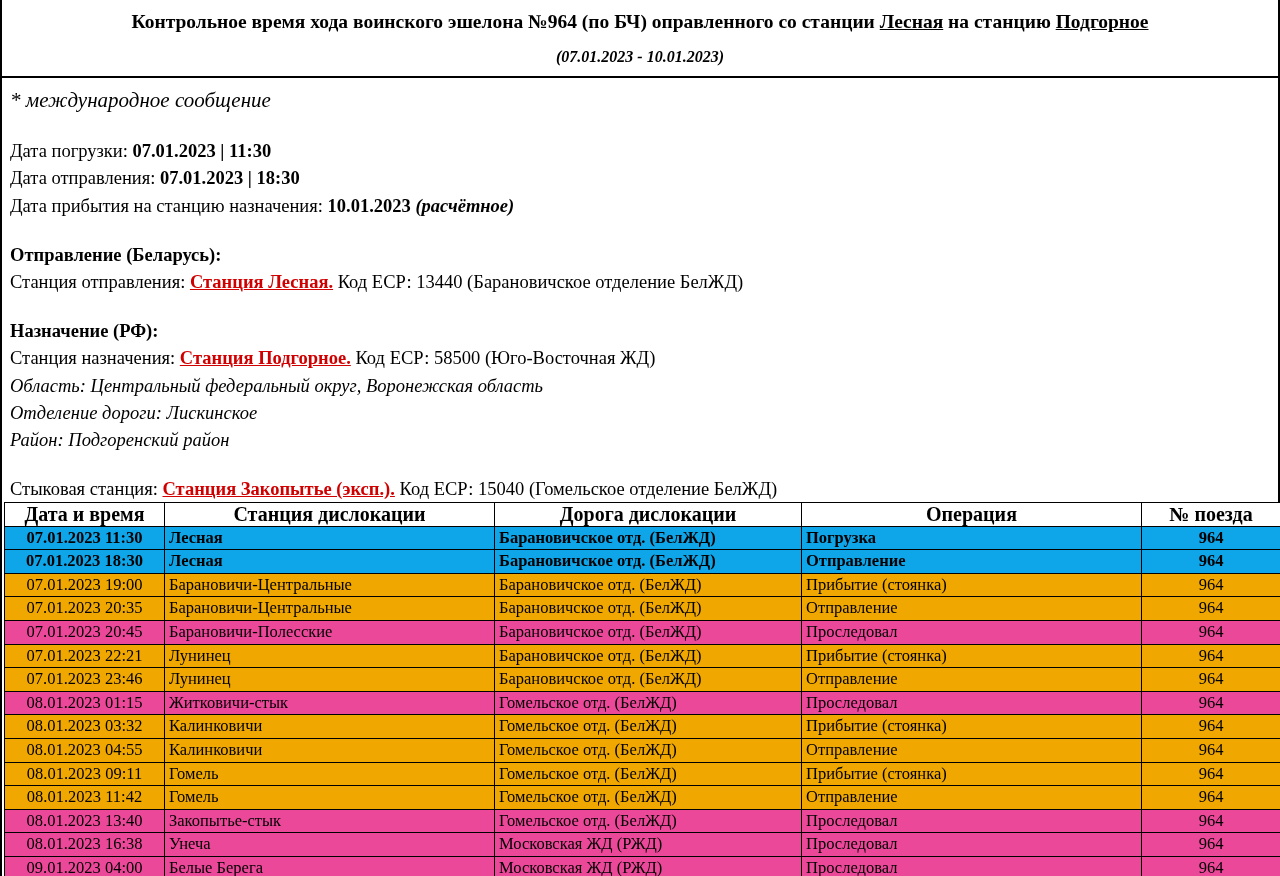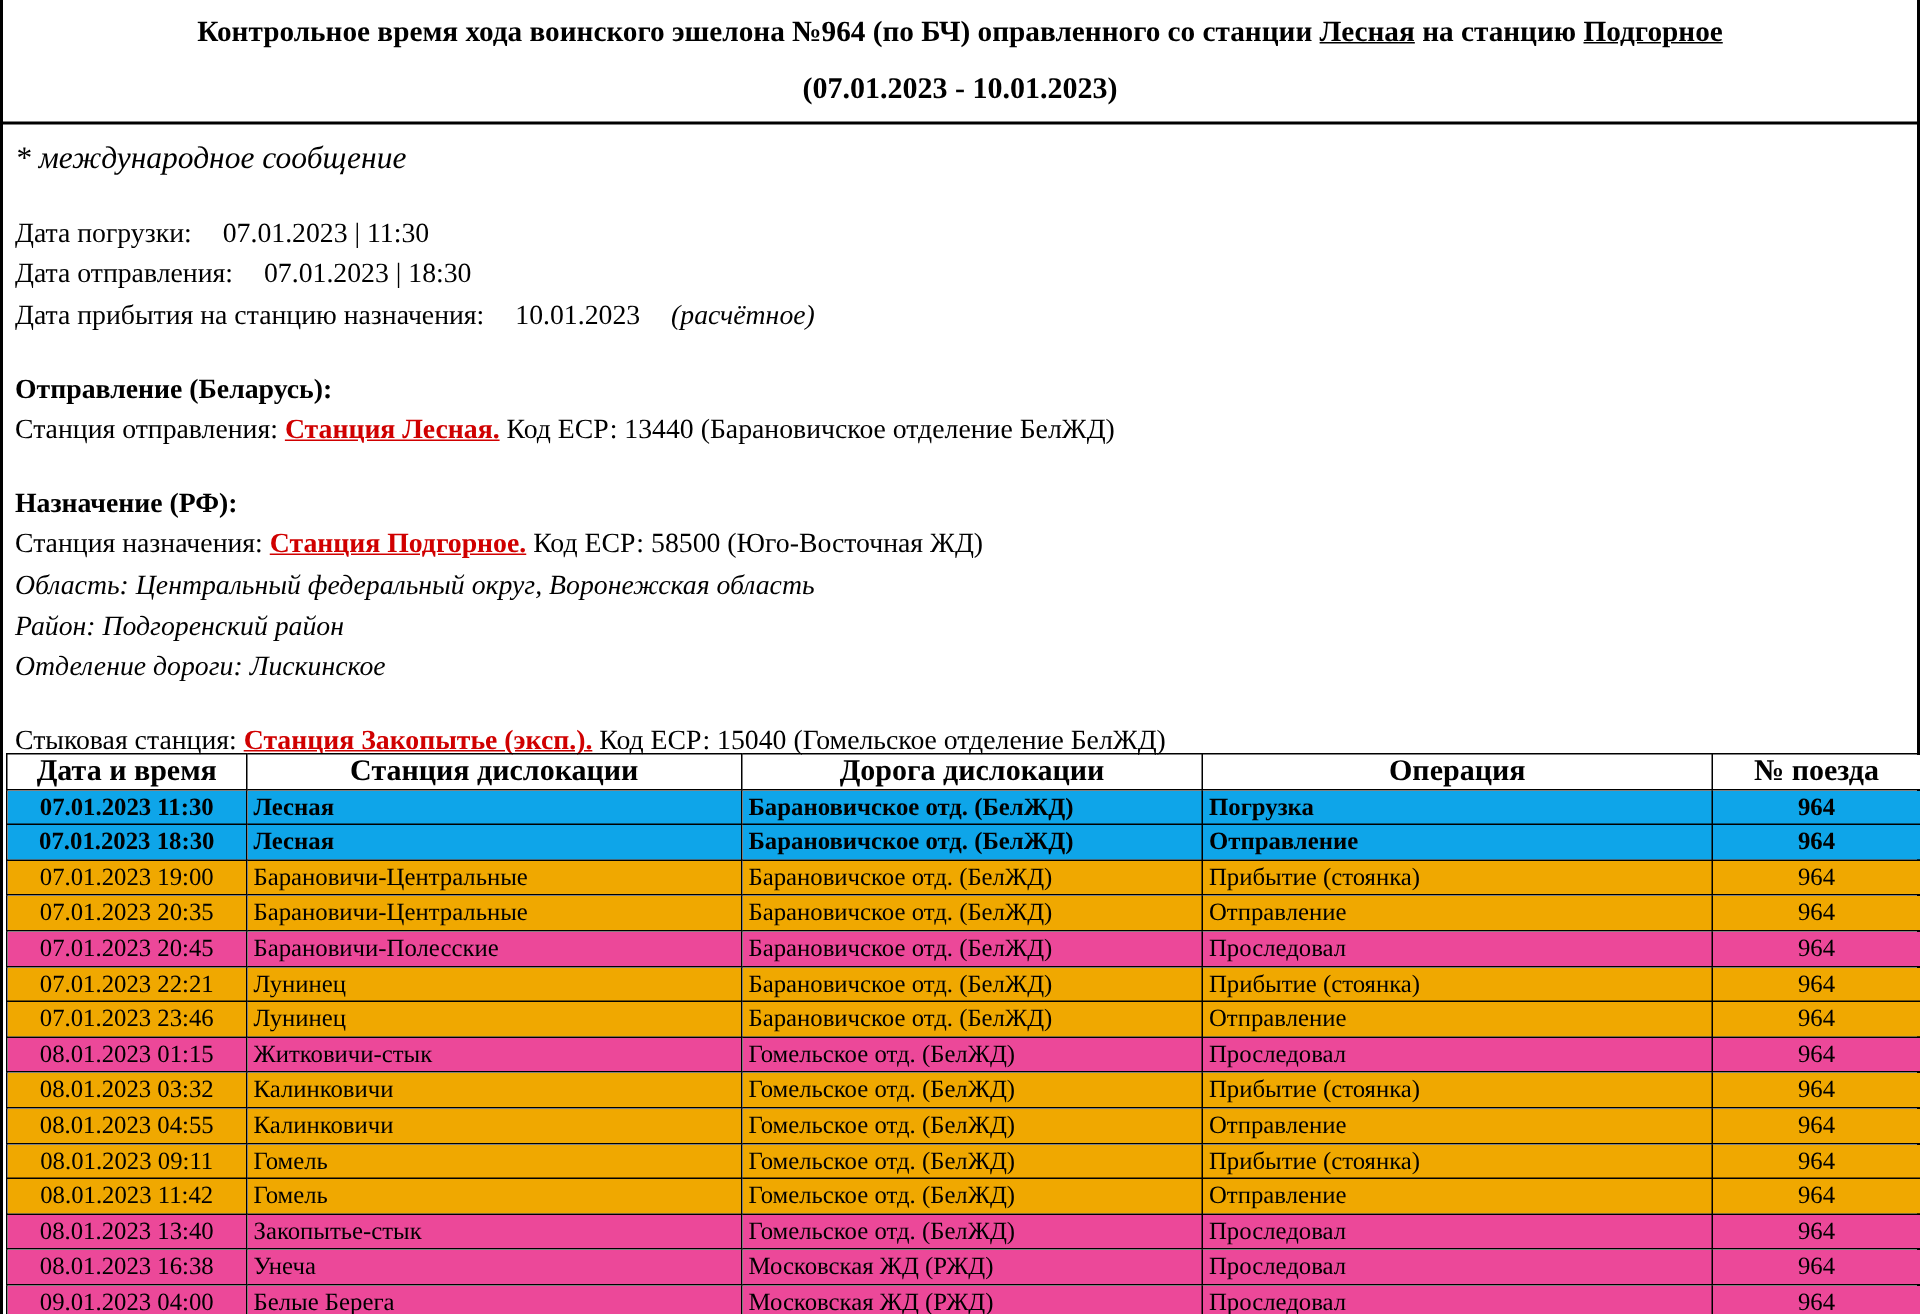--- a/index.html
+++ b/index.html
@@ -28,39 +28,40 @@
   }
   .title-main {
     font-size: 19.5px;
     font-weight: bold;
     line-height: 1.25;
   }
   .title-main .u {
     text-decoration: underline;
   }
   .title-dates {
-    font-size: 20px;
-    font-weight: bold;
+    font-size: 16px;
+    font-weight: bold;
+    font-style: italic;
     margin-top: 14px;
   }
   .divider {
     border-top: 2px solid #000;
     margin-top: 10px;
   }
   .body-block {
     padding: 7px 0 0 8px;
     font-size: 18.5px;
     line-height: 1.47;
   }
   .note-intl {
     font-style: italic;
     font-size: 21px;
   }
   .spacer-md { height: 22px; }
-  .b { font-weight: normal; margin-left: 16px; }
+  .b { font-weight: bold; }
   .i { font-style: italic; }
   .red-underline {
     color: #d00000;
     font-weight: bold;
     text-decoration: underline;
   }
   .section-head {
     font-weight: bold;
   }
   
@@ -153,26 +154,26 @@
     <div>
       <span>Станция назначения:</span>
       <span class="red-underline">Станция Подгорное.</span>
       <span>Код ЕСР: 58500 (Юго-Восточная ЖД)</span>
     </div>
     <div class="i">
       <span>Область:</span>
       <span>Центральный федеральный округ, Воронежская область</span>
     </div>
     <div class="i">
+      <span>Отделение дороги:</span>
+      <span>Лискинское</span>
+    </div>
+    <div class="i">
       <span>Район:</span>
       <span>Подгоренский район</span>
-    </div>
-    <div class="i">
-      <span>Отделение дороги:</span>
-      <span>Лискинское</span>
     </div>
 
     <div class="spacer-md"></div>
 
     <div>
       <span>Стыковая станция:</span>
       <span class="red-underline">Станция Закопытье (эксп.).</span>
       <span>Код ЕСР: 15040 (Гомельское отделение БелЖД)</span>
     </div>
 

